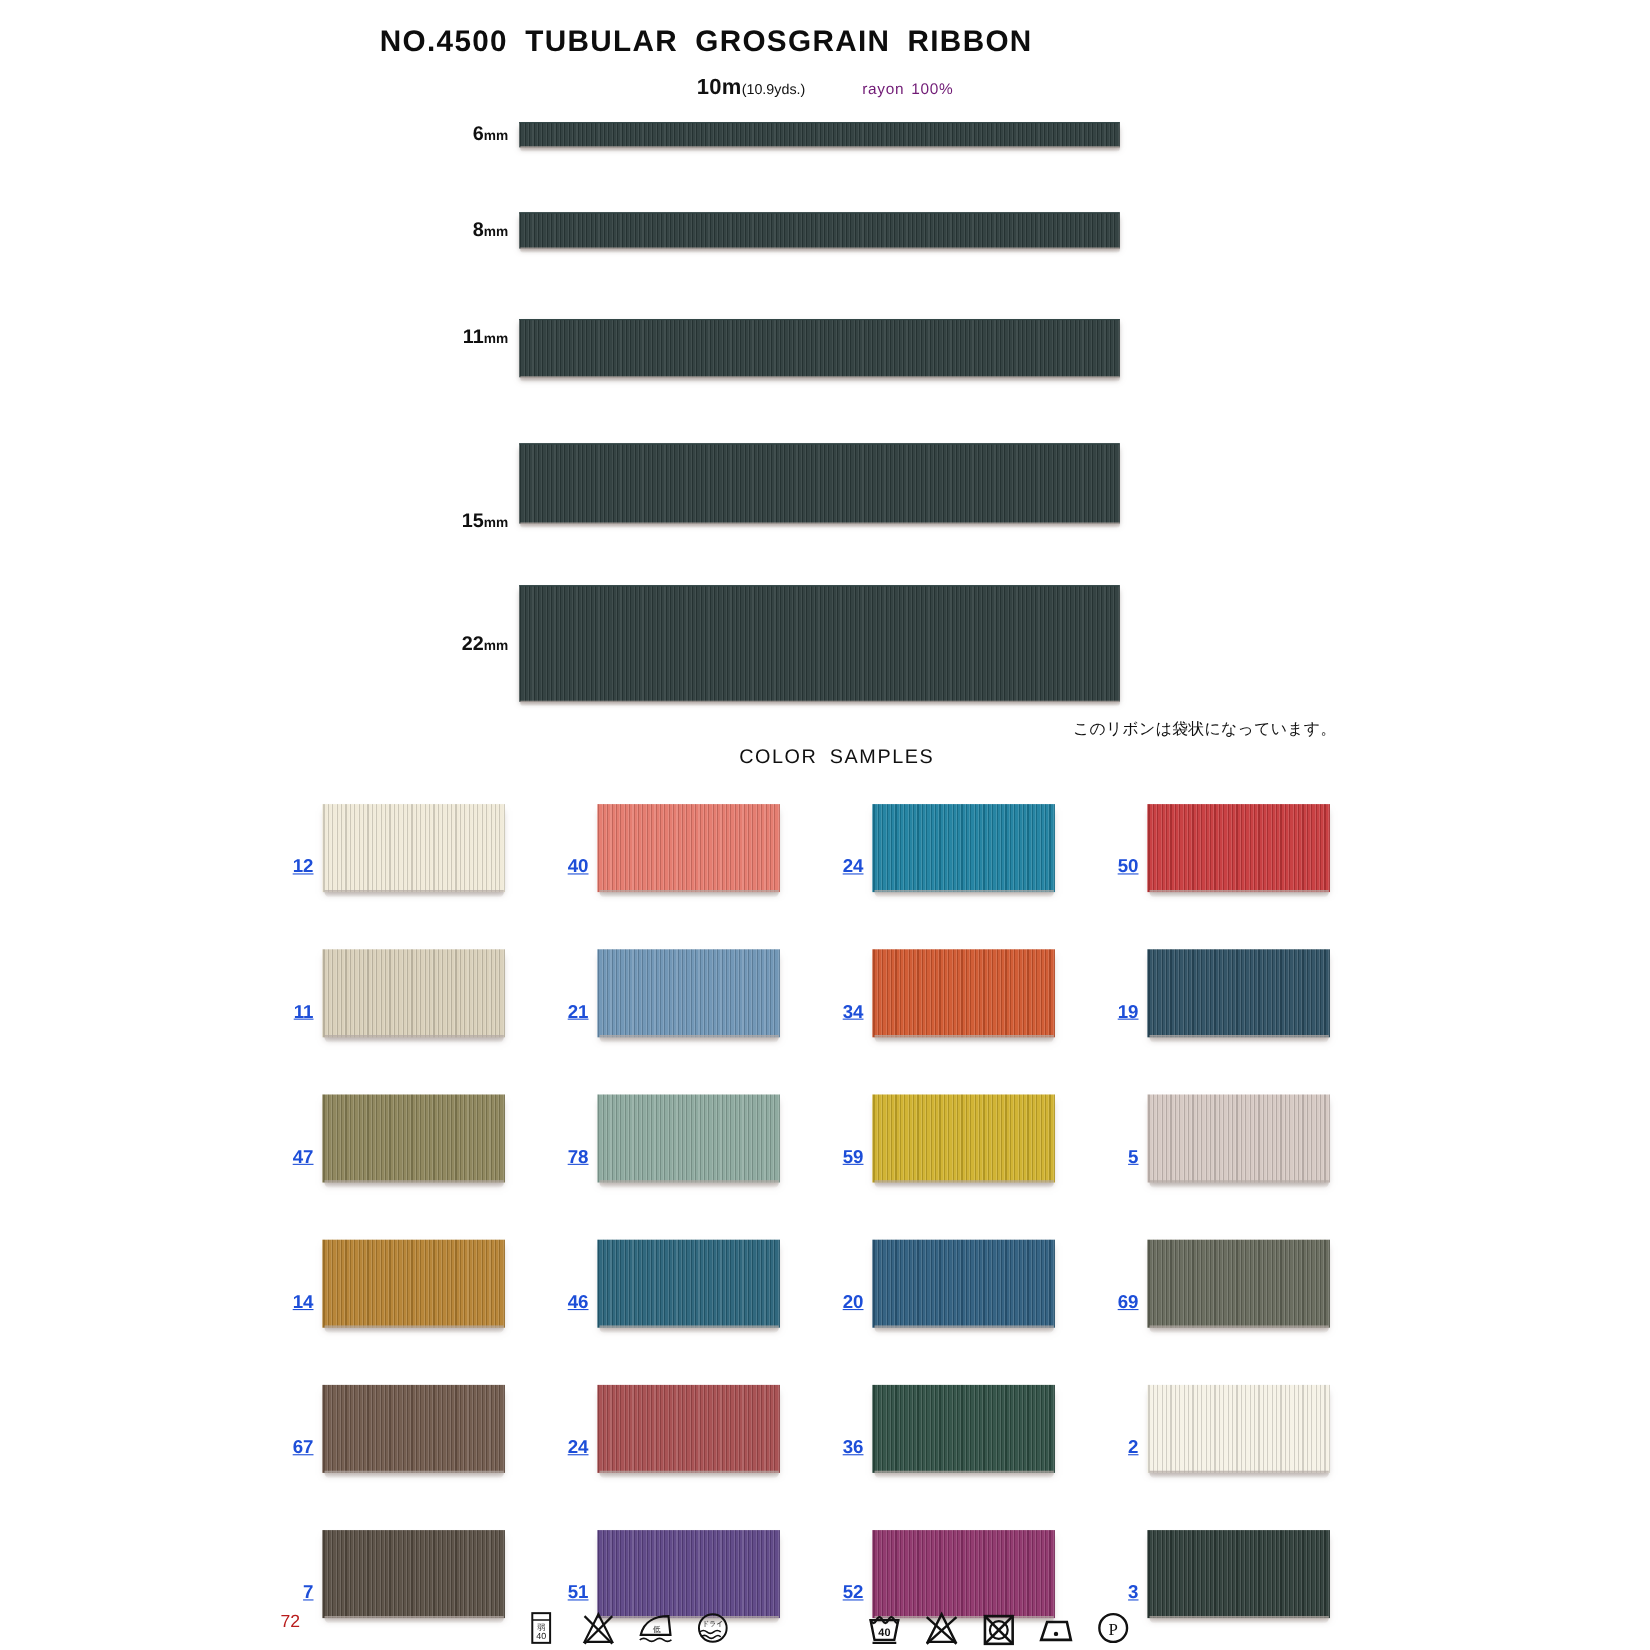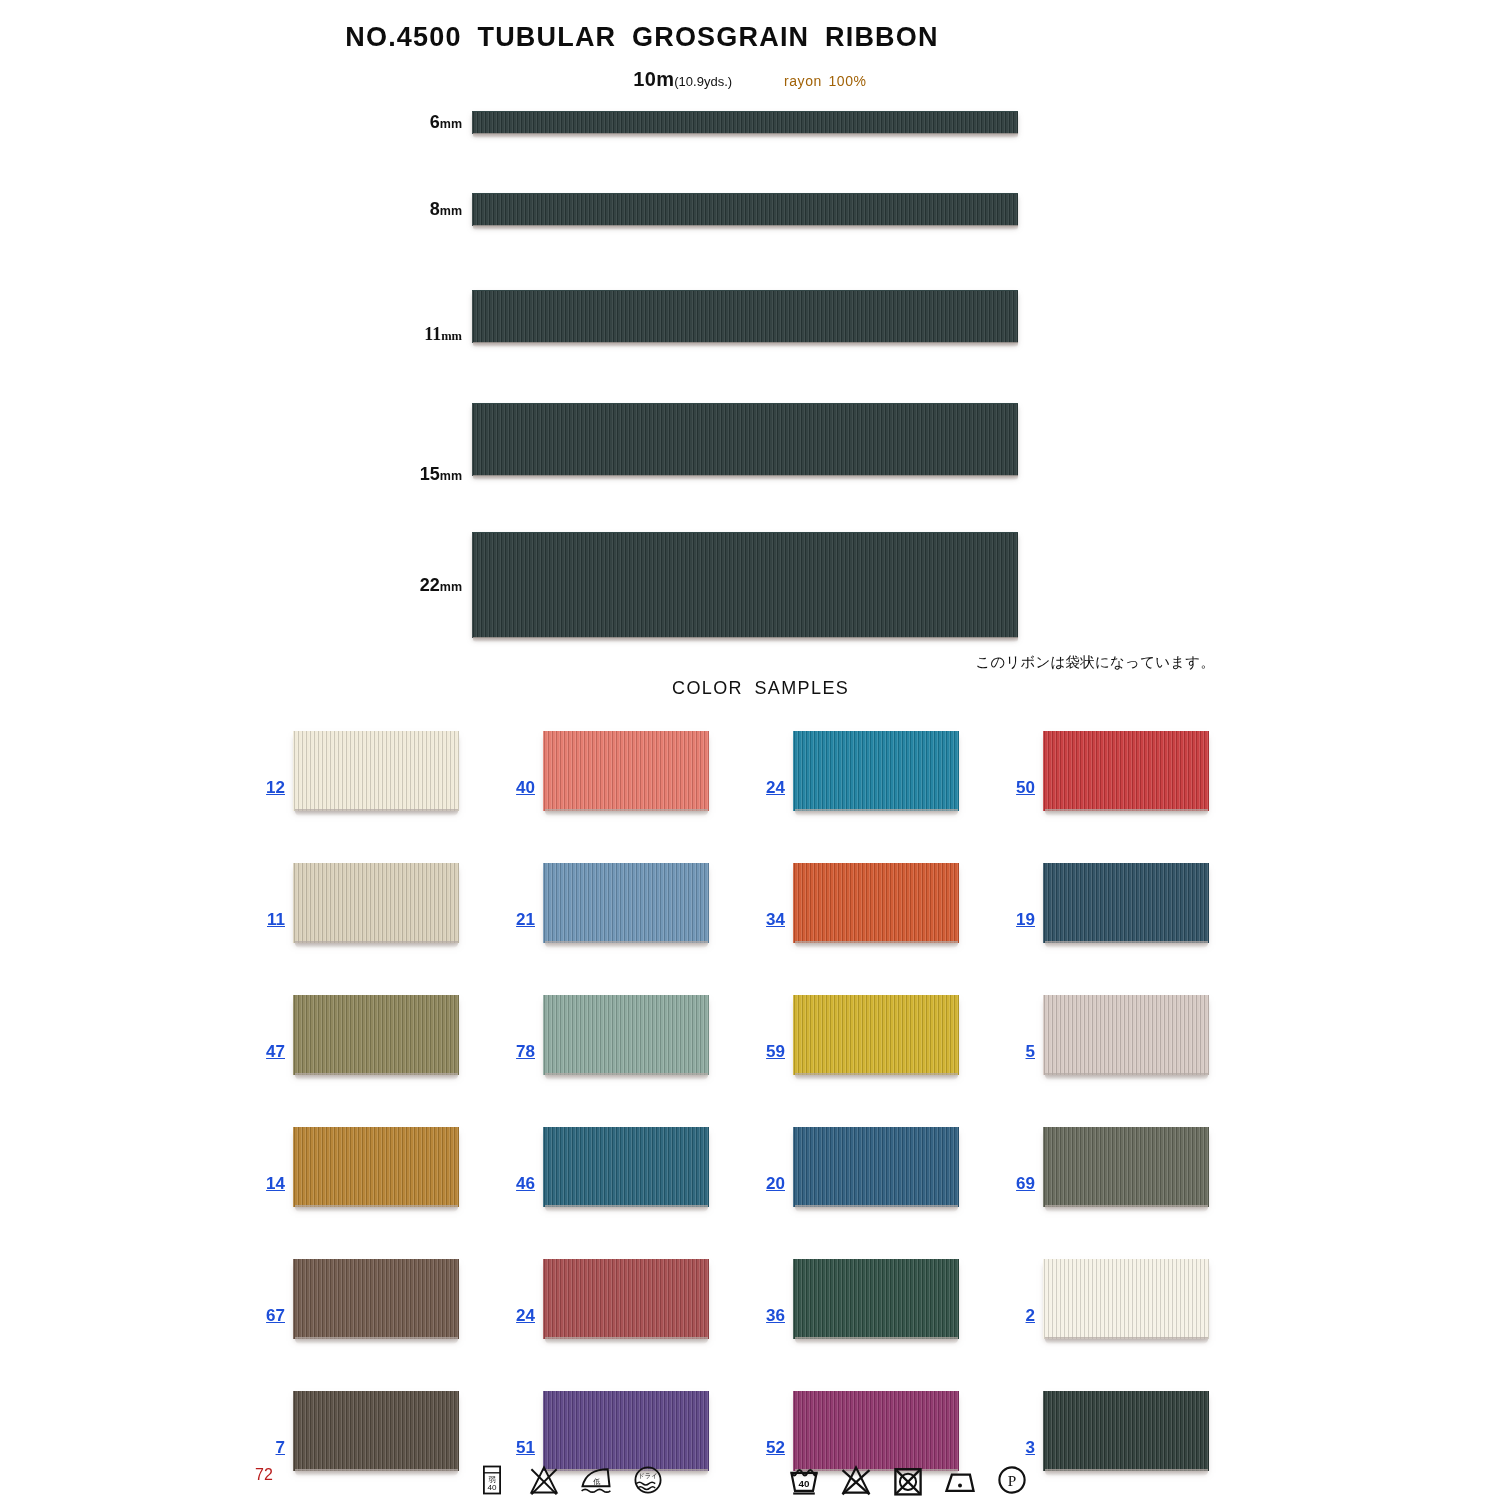--- a/index.html
+++ b/index.html
@@ -48,21 +48,21 @@
     font-size: 13px;
     font-weight: normal;
     letter-spacing: 0;
     margin-top: 20px;
   }
   #material-label {
     font-size: 14px;
     margin-left: 46px;
     letter-spacing: 0.6px;
     word-spacing: 2px;
-    color: #a16207;
+    color: #701a75;
   }
 
   
   #strips {
     position: absolute;
     left: 0;
     top: 0;
     width: 1500px;
     height: 660px;
   }
@@ -227,21 +227,21 @@
 <div id="strips">
     <div class="strip-row" style="top: 111px;">
       <div class="strip-label" style="top: 11px; margin-left: 20px;"><span>6</span><span class="unit">mm</span></div>
       <div class="strip" style="height: 22px; background-color: rgb(44, 59, 59);"></div>
     </div>
     <div class="strip-row" style="top: 193px;">
       <div class="strip-label" style="top: 16px;"><span>8</span><span class="unit">mm</span></div>
       <div class="strip" style="height: 32px; background-color: rgb(44, 59, 59);"></div>
     </div>
     <div class="strip-row" style="top: 290px;">
-      <div class="strip-label" style="top: 44px; font-family: Liberation Serif, serif;"><span>11</span><span class="unit">mm</span></div>
+      <div class="strip-label" style="top: 16px;"><span>11</span><span class="unit">mm</span></div>
       <div class="strip" style="height: 52px; background-color: rgb(44, 59, 59);"></div>
     </div>
     <div class="strip-row" style="top: 403px;">
       <div class="strip-label" style="top: 36px; margin-top: 35px;"><span>15</span><span class="unit">mm</span></div>
       <div class="strip" style="height: 72px; background-color: rgb(44, 59, 59);"></div>
     </div>
     <div class="strip-row" style="top: 532px;">
       <div class="strip-label" style="top: 52.5px;"><span>22</span><span class="unit">mm</span></div>
       <div class="strip" style="height: 105px; background-color: rgb(44, 59, 59);"></div>
     </div>

